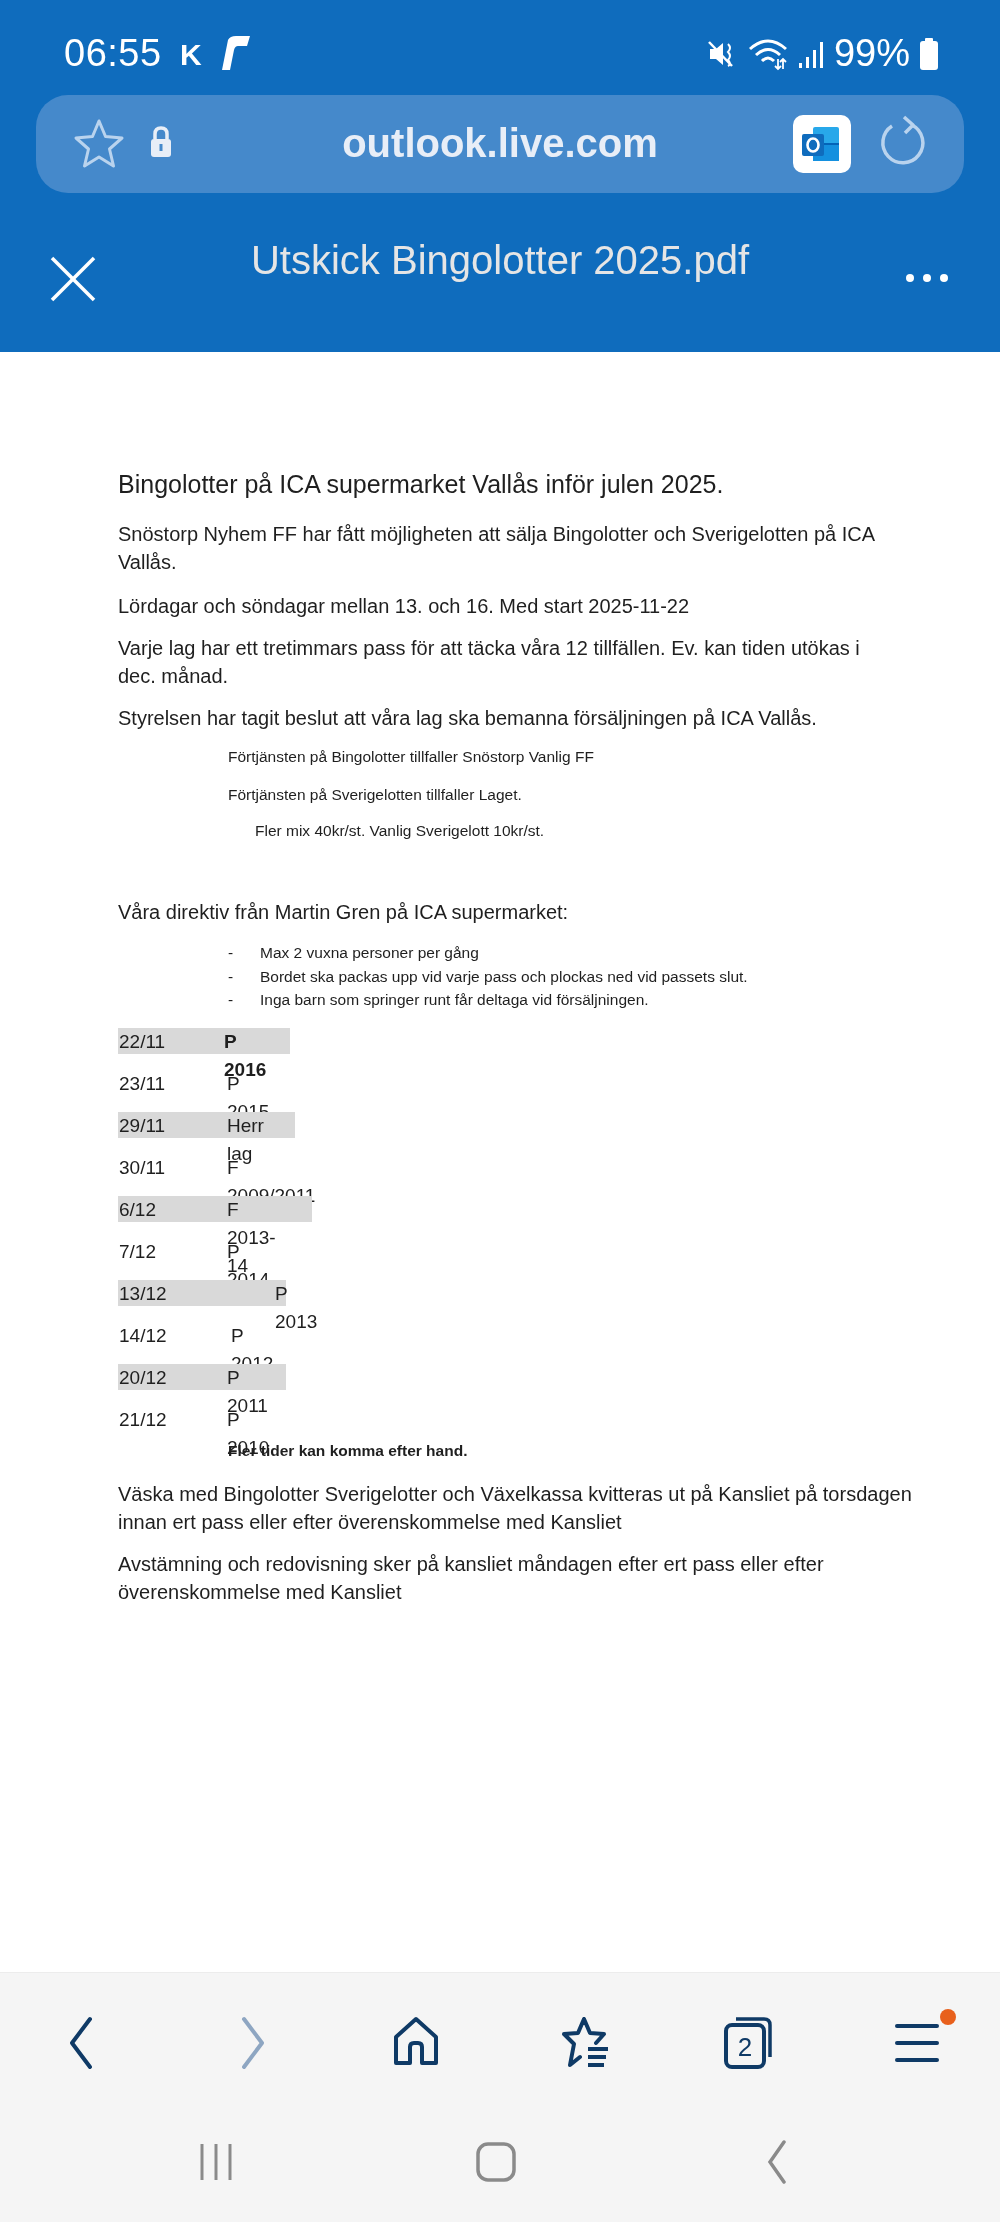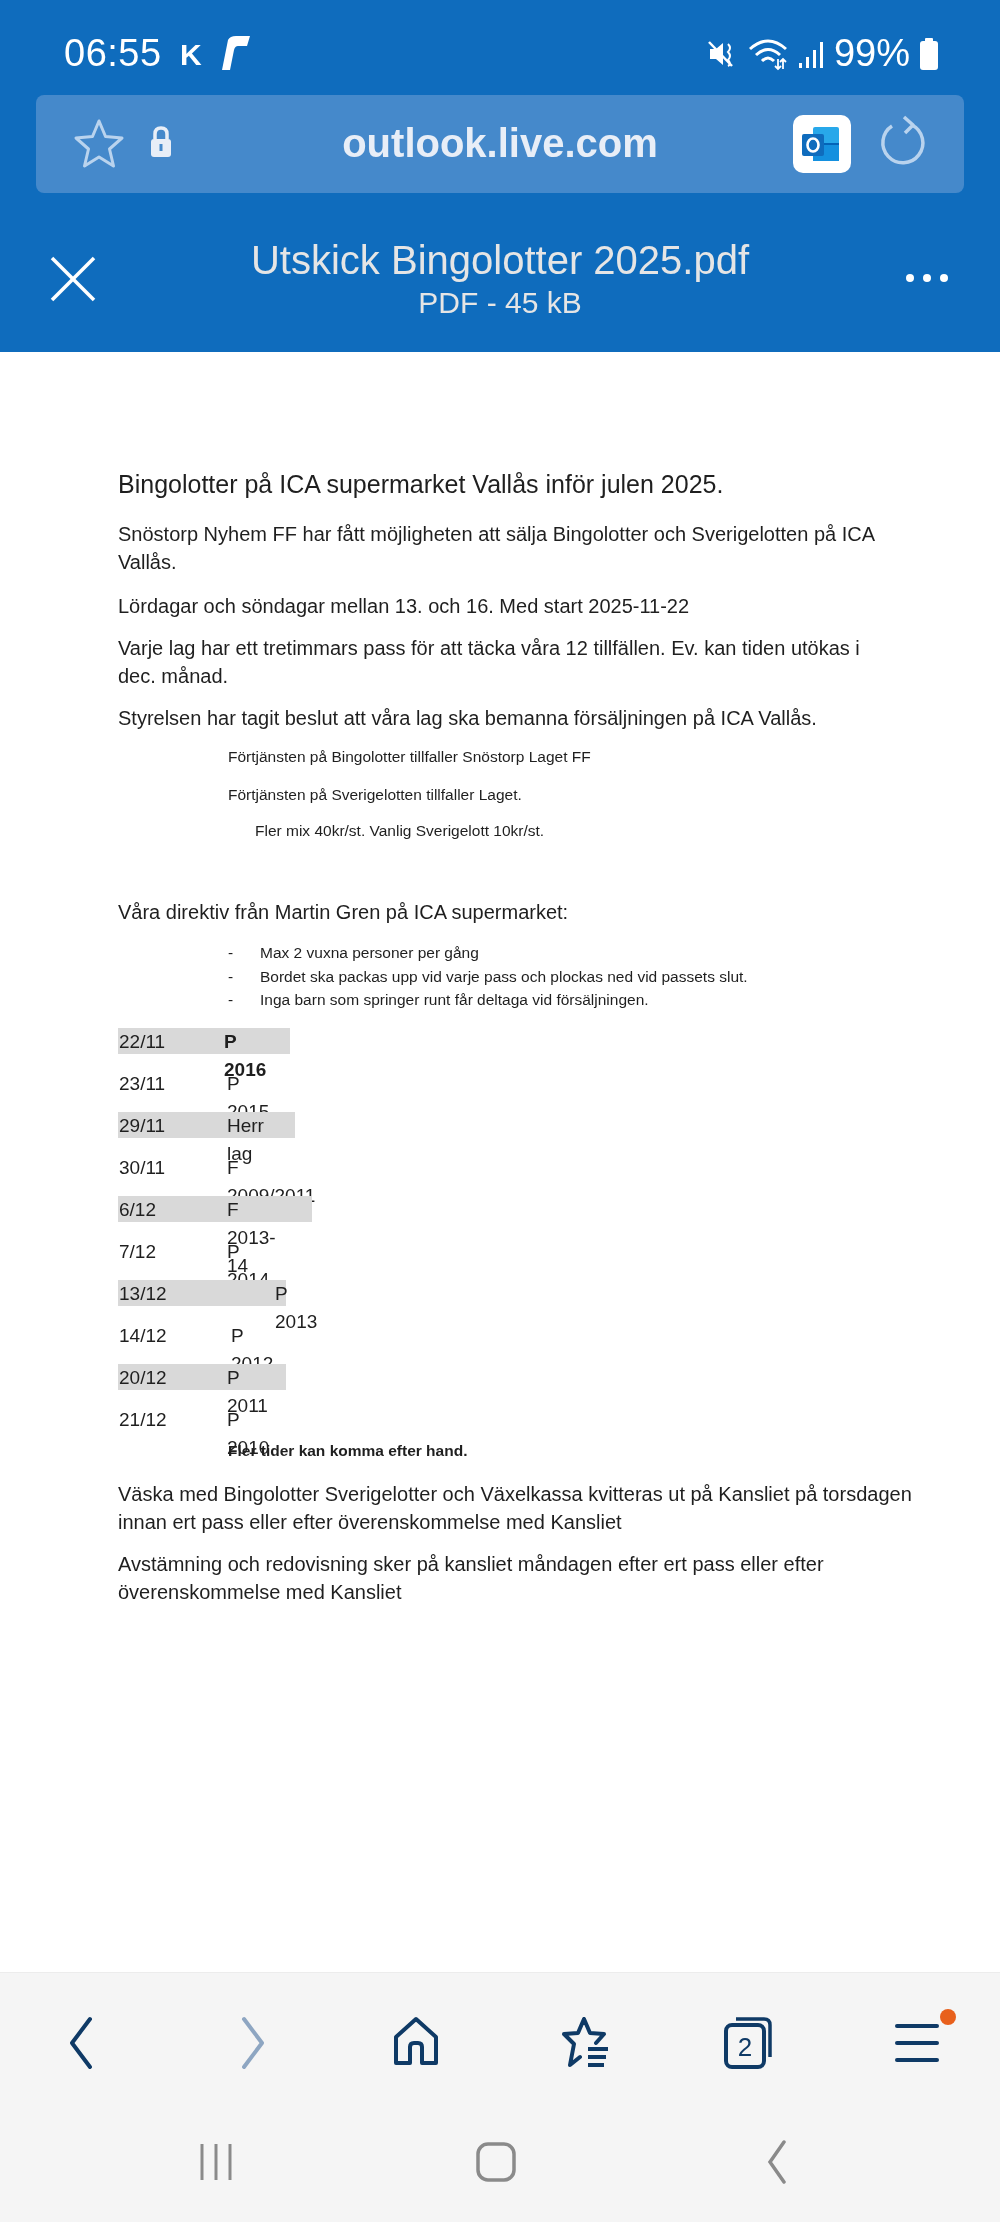--- a/index.html
+++ b/index.html
@@ -9,21 +9,21 @@
     
     .topbar { position: absolute; left: 0; top: 0; width: 1000px; height: 352px; background: #0f6cbd; }
     .status-bar { position: absolute; left: 0; top: 0; width: 1000px; height: 95px; color: #fff; }
     .status-time { position: absolute; left: 64px; top: 32px; font-size: 38px; letter-spacing: 0.5px; }
     .status-k { position: absolute; left: 180px; top: 38px; font-size: 30px; font-weight: bold; }
     .status-r { position: absolute; left: 216px; top: 34px; width: 36px; height: 38px; }
     .status-right { position: absolute; right: 62px; top: 32px; display: flex; align-items: center; gap: 10px; }
     .status-battery-text { font-size: 38px; }
     .status-icon svg { display: block; }
 
-    .address-bar { position: absolute; left: 36px; top: 95px; width: 928px; height: 98px; background: #4589cb; border-radius: 8px; }
+    .address-bar { position: absolute; left: 36px; top: 95px; width: 928px; height: 98px; background: #4589cb; border-radius: 32px; }
     .addr-star { position: absolute; left: 36px; top: 22px; }
     .addr-lock { position: absolute; left: 112px; top: 30px; }
     .addr-url { position: absolute; left: 0; right: 0; top: 26px; text-align: center; color: #e8eef7; font-size: 40px; font-weight: bold; }
     .addr-app { position: absolute; left: 757px; top: 20px; width: 58px; height: 58px; background: #fff; border-radius: 10px; }
     .addr-reload { position: absolute; left: 836px; top: 18px; }
 
     .file-header { position: absolute; left: 0; top: 230px; width: 1000px; height: 122px; color: #e5e5e5; }
     .close-btn { position: absolute; left: 46px; top: 22px; width: 54px; height: 54px; }
     .file-title { position: absolute; left: 0; right: 0; top: 8px; text-align: center; font-size: 40px; }
     .file-sub { position: absolute; left: 0; right: 0; top: 56px; text-align: center; font-size: 30px; }
@@ -129,40 +129,39 @@
   </div>
 
   <div class="file-header">
     <span class="close-btn">
       <svg width="54" height="54" viewBox="0 0 54 54">
           <line x1="6" y1="6" x2="48" y2="48" stroke="#fff" stroke-width="3.5"></line>
           <line x1="48" y1="6" x2="6" y2="48" stroke="#fff" stroke-width="3.5"></line>
         </svg>
     </span>
     <div class="file-title">Utskick Bingolotter 2025.pdf</div>
-    <div class="file-sub">PDF - 45 kB</div>
     <span class="more-btn">
       <svg width="46" height="20" viewBox="0 0 46 20">
           <circle cx="6" cy="10" r="4" fill="#fff"></circle>
           <circle cx="23" cy="10" r="4" fill="#fff"></circle>
           <circle cx="40" cy="10" r="4" fill="#fff"></circle>
         </svg>
     </span>
   </div>
 </div>
 
 <div class="doc">
   <p class="t-title" style="top:0px;">Bingolotter på ICA supermarket Vallås inför julen 2025.</p>
   <p class="t-body" style="top:50px;">Snöstorp Nyhem FF har fått möjligheten att sälja Bingolotter och Sverigelotten på ICA</p>
   <p class="t-body" style="top:78px;">Vallås.</p>
   <p class="t-body" style="top:122px;">Lördagar och söndagar mellan 13. och 16.   Med start     2025-11-22</p>
   <p class="t-body" style="top:164px;">Varje lag har ett tretimmars pass för att täcka våra 12 tillfällen.  Ev. kan tiden utökas i</p>
   <p class="t-body" style="top:192px;">dec. månad.</p>
   <p class="t-body" style="top:234px;">Styrelsen har tagit beslut att våra lag ska bemanna försäljningen på ICA Vallås.</p>
-  <p class="t-small" style="top:278px; left:110px;">Förtjänsten på Bingolotter tillfaller Snöstorp Laget FF</p>
+  <p class="t-small" style="top:278px; left:110px;">Förtjänsten på Bingolotter tillfaller Snöstorp Vanlig FF</p>
   <p class="t-small" style="top:316px; left:110px;">Förtjänsten på Sverigelotten tillfaller Laget.</p>
   <p class="t-small" style="top:352px; left:137px;">Fler mix 40kr/st.   Vanlig Sverigelott 10kr/st.</p>
 
   <p class="t-body" style="top:428px;">Våra direktiv från Martin Gren på ICA supermarket:</p>
 
   <div class="bullet" style="top:474px; left:110px;">
     <span class="dash">-</span>
     <span class="txt">Max 2 vuxna personer per gång</span>
   </div>
   <div class="bullet" style="top:498px; left:110px;">

